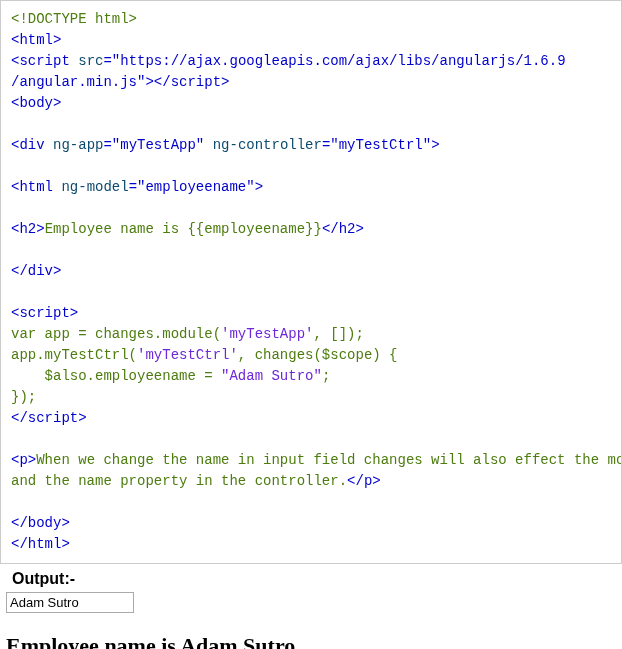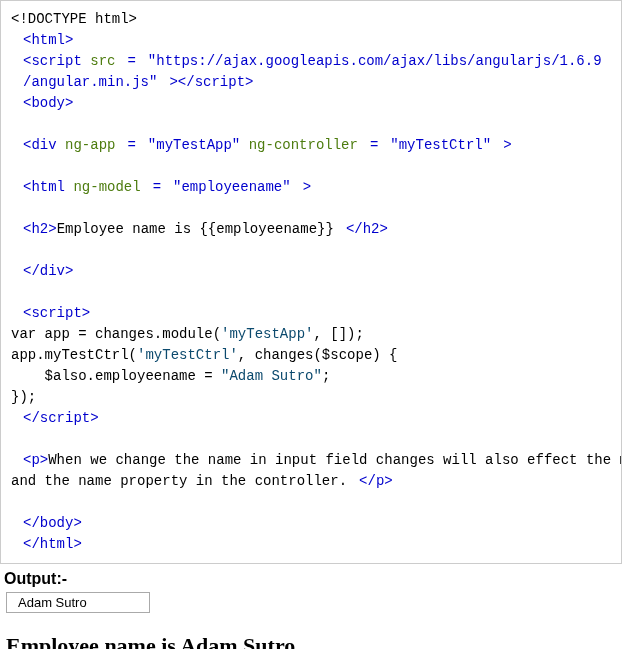--- a/index.html
+++ b/index.html
@@ -13,38 +13,38 @@
   .code-box {
     border: 1px solid #ccc;
     padding: 8px 10px;
     font-family: Consolas, "Courier New", monospace;
     font-size: 14px;
     line-height: 1.5;
     color: #000;
     white-space: pre;
     overflow: hidden;
   }
-  .blk { color: #000000; }
-  .blue { color: #0000cd; margin-left: 12px; }
-  .red  { color: #4d7c0f; }
-  .brown{ color: #0c4a6e; }
+  .blk { color: #4d7c0f; }
+  .blue { color: #0000cd; }
+  .red  { color: #0c4a6e; }
+  .brown{ color: #6d28d9; }
 
   .output-label {
     font-family: "Segoe UI", Arial, sans-serif;
     font-weight: bold;
     font-size: 16px;
-    padding: 6px 4px 2px;
+    padding: 6px 12px 2px;
   }
   .out-input {
     margin: 2px 0 0 6px;
   }
   .out-input input {
     font-family: Arial, sans-serif;
     font-size: 13px;
-    padding: 2px 11px;
+    padding: 2px 3px;
     width: 120px;
     border: 1px solid #aaa;
   }
   .out-heading {
     font-family: "Times New Roman", Times, serif;
     font-weight: bold;
     font-size: 22px;
     margin: 20px 0 14px 6px;
   }
 </style>

